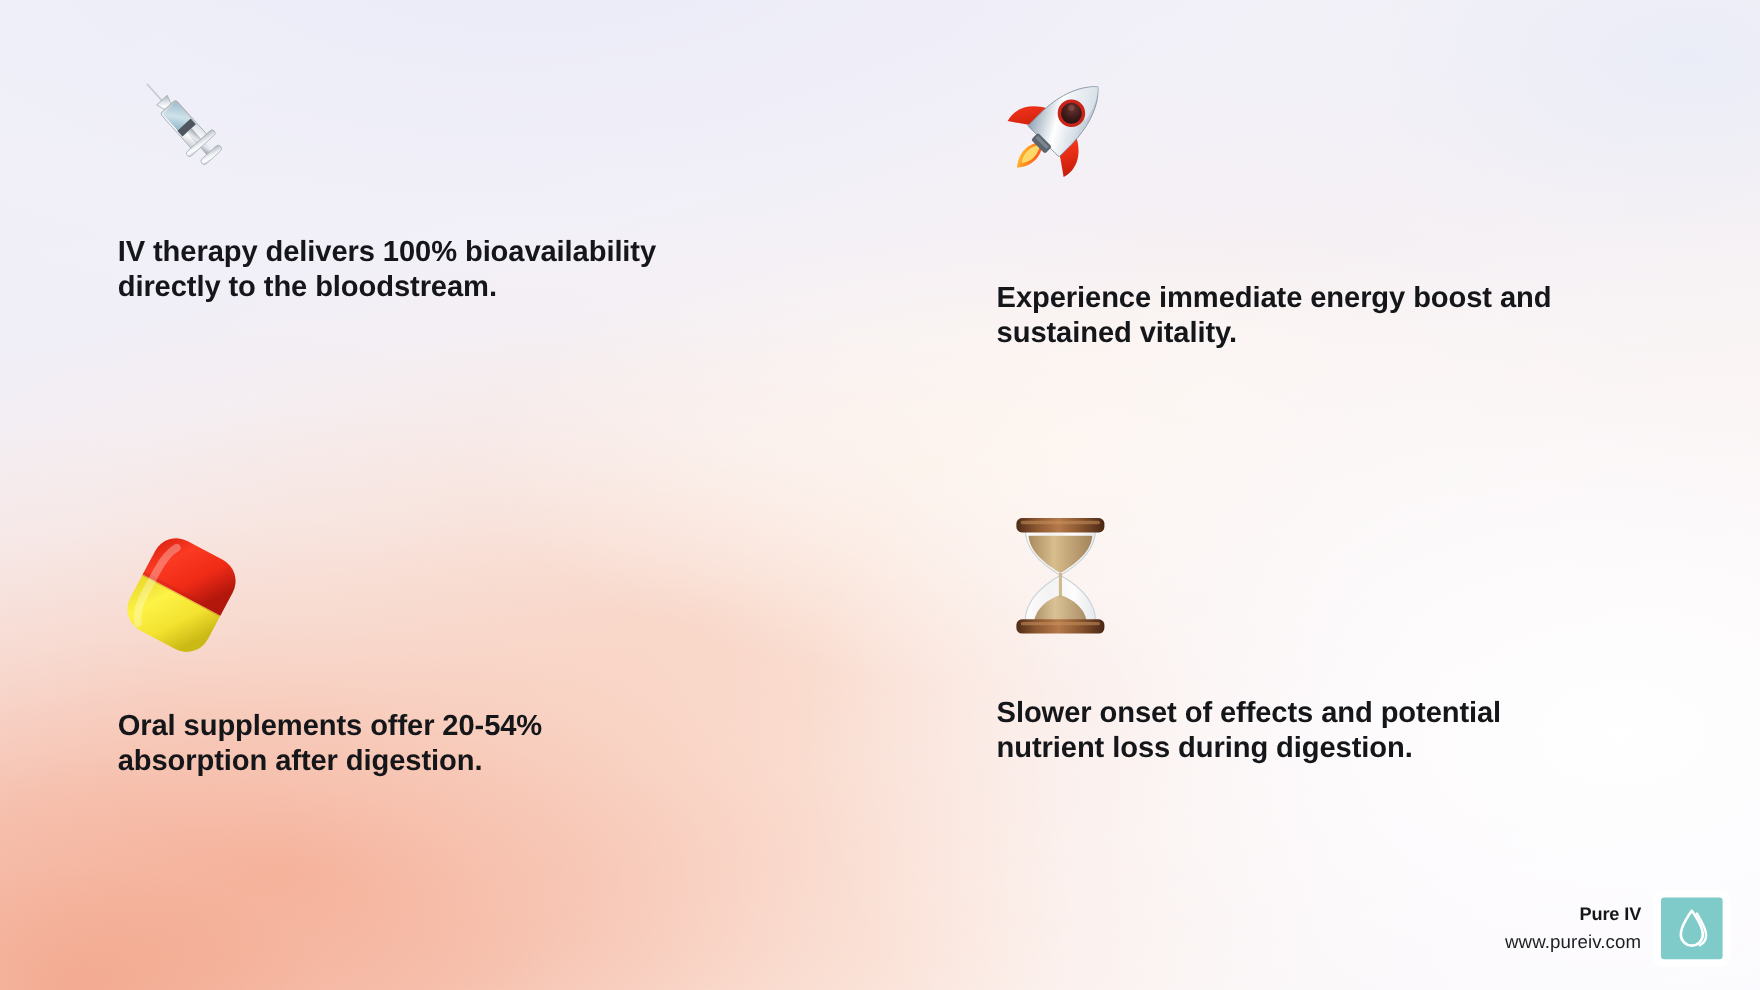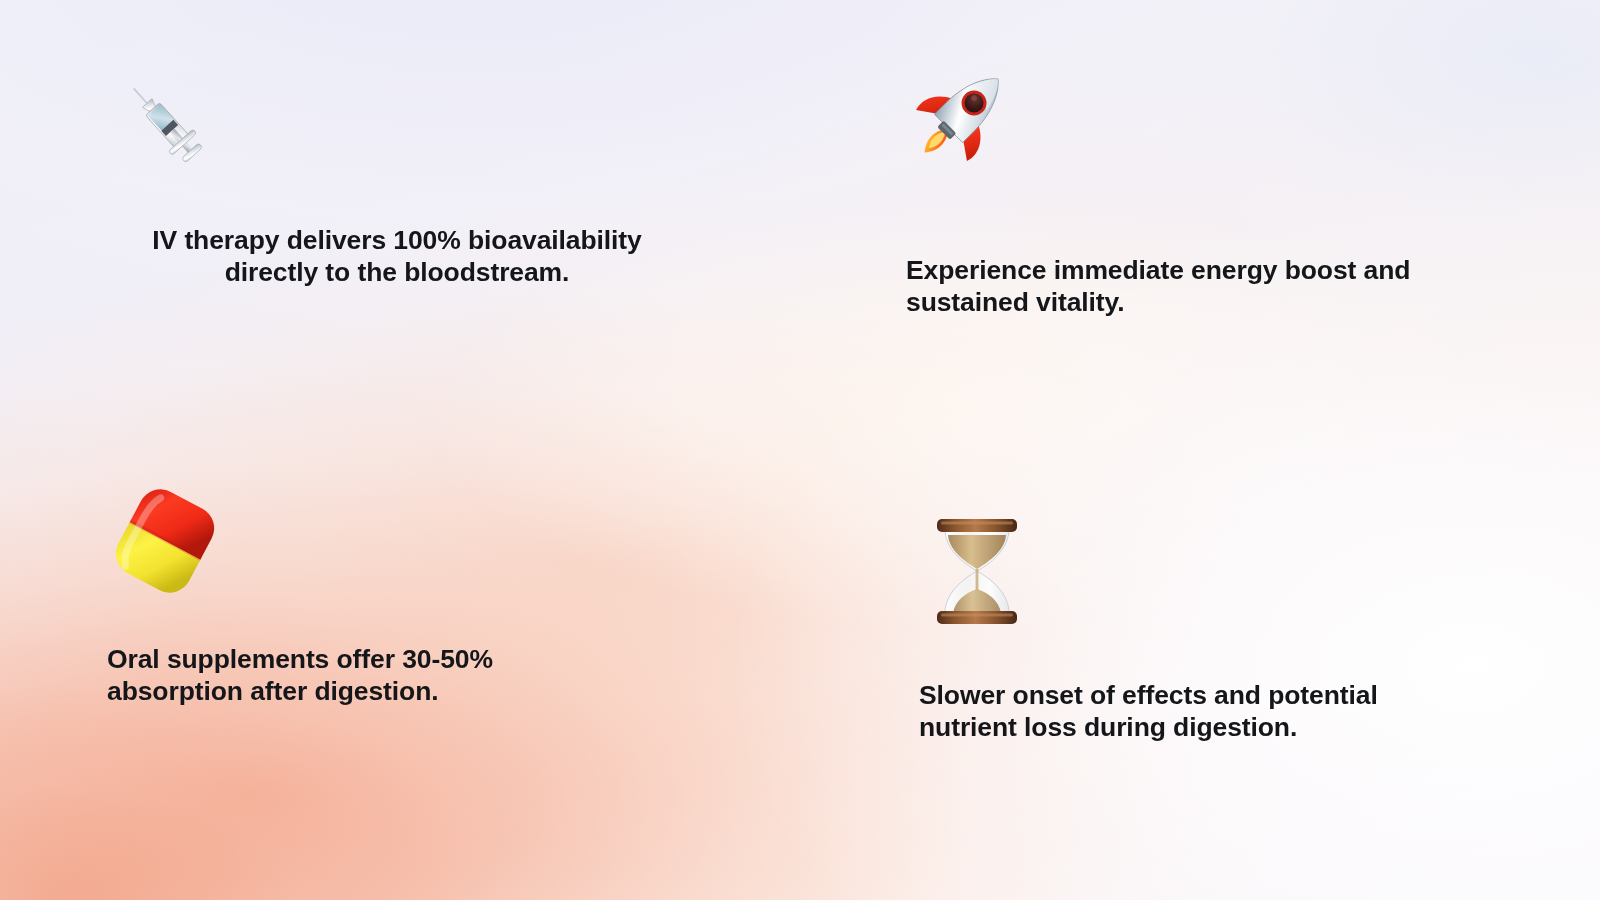--- a/index.html
+++ b/index.html
@@ -92,24 +92,24 @@
   }
 
   
   .grid {
     position: absolute;
     inset: 0;
   }
   .cell {
     position: absolute;
   }
-  .cell-tl { left: 107px;  top: 72px;  width: 680px; text-align: center; }
+  .cell-tl { left: 107px;  top: 60px;  width: 680px; }
   .cell-tr { left: 906px;  top: 60px;  width: 640px; }
   .cell-bl { left: 107px;  top: 487px; width: 680px; }
-  .cell-br { left: 906px;  top: 515px; width: 640px; margin-left: 13px; }
+  .cell-br { left: 906px;  top: 467px; width: 640px; }
   .emoji-svg { display: block; }
 
   .cell-tl .icon-wrap { margin-left: 8px; }
   .cell-tr .icon-wrap { margin-left: 0px; }
   .cell-bl .icon-wrap { margin-left: 4px; }
   .cell-br .icon-wrap { margin-left: 10px; }
 
   .caption {
     margin: 0;
     color: #14161a;
@@ -295,21 +295,21 @@
             <path d="M36 8 h36 a22 22 0 0 1 22 22 v24 h-80 v-24 a22 22 0 0 1 22 -22 Z" fill="url(#pl-red)"></path>
 
             <path d="M14 54 h80 v24 a22 22 0 0 1 -22 22 h-36 a22 22 0 0 1 -22 -22 Z" fill="url(#pl-yel)"></path>
 
             <rect x="14" y="51" width="80" height="4" fill="#b9141a" opacity="0.25"></rect>
 
             <path d="M30 18 C26 24 24 34 24 46 L24 70 C24 82 27 90 31 95" stroke="#ffffff" stroke-width="7" stroke-linecap="round" fill="none" opacity="0.30"></path>
           </g>
         </svg>
       </div>
-      <p class="caption">Oral supplements offer 30-50% absorption after digestion.</p>
+      <p class="caption">Oral supplements offer 20-54% absorption after digestion.</p>
     </div>
 
     <div class="cell cell-br">
       <div class="icon-wrap">
         <svg class="emoji-svg" width="96" height="116" viewBox="0 0 96 116">
           <defs>
             <linearGradient id="hg-wood" x1="0" y1="0" x2="1" y2="0">
               <stop offset="0%" stop-color="#4e2b18"></stop>
               <stop offset="22%" stop-color="#8a5630"></stop>
               <stop offset="48%" stop-color="#b5794a"></stop>
@@ -343,14 +343,26 @@
           <rect x="8" y="96" width="80" height="13" rx="5" fill="url(#hg-wood)"></rect>
           <rect x="12" y="6.5" width="72" height="3" rx="1.5" fill="#c98f5c" opacity="0.55"></rect>
           <rect x="12" y="98.5" width="72" height="3" rx="1.5" fill="#c98f5c" opacity="0.55"></rect>
         </svg>
       </div>
       <p class="caption">Slower onset of effects and potential nutrient loss during digestion.</p>
     </div>
 
   </div>
 
+  <div class="brand">
+    <div class="brand-text">
+      <span class="brand-name">Pure IV</span>
+      <span class="brand-url">www.pureiv.com</span>
+    </div>
+    <div class="brand-logo">
+      <svg width="36" height="40" viewBox="0 0 36 40">
+        <path d="M18 4 C18 4 8 17 8 25.5 C8 31.3 12.5 35.6 18 35.6 C23.5 35.6 28 31.3 28 25.5 C28 17 18 4 18 4 Z" fill="none" stroke="#ffffff" stroke-width="2.4" stroke-linejoin="round"></path>
+        <path d="M22.6 6.5 C25.6 11.5 31 19.8 31 25.8 C31 30.2 28.6 33.8 25.2 35.4" fill="none" stroke="#ffffff" stroke-width="2.2" stroke-linecap="round"></path>
+      </svg>
+    </div>
+  </div>
 
 </div>
 
 </body></html>

